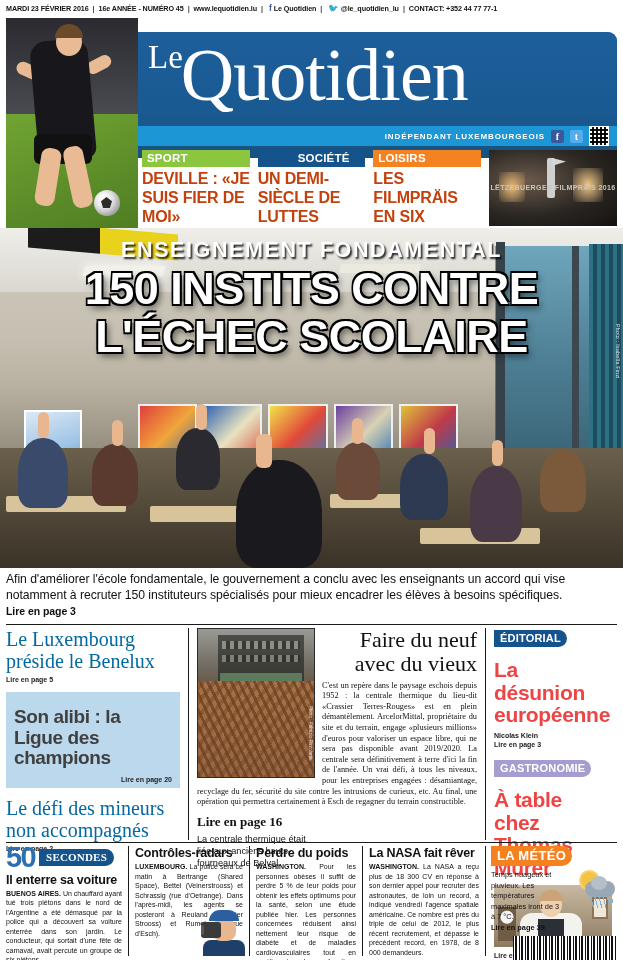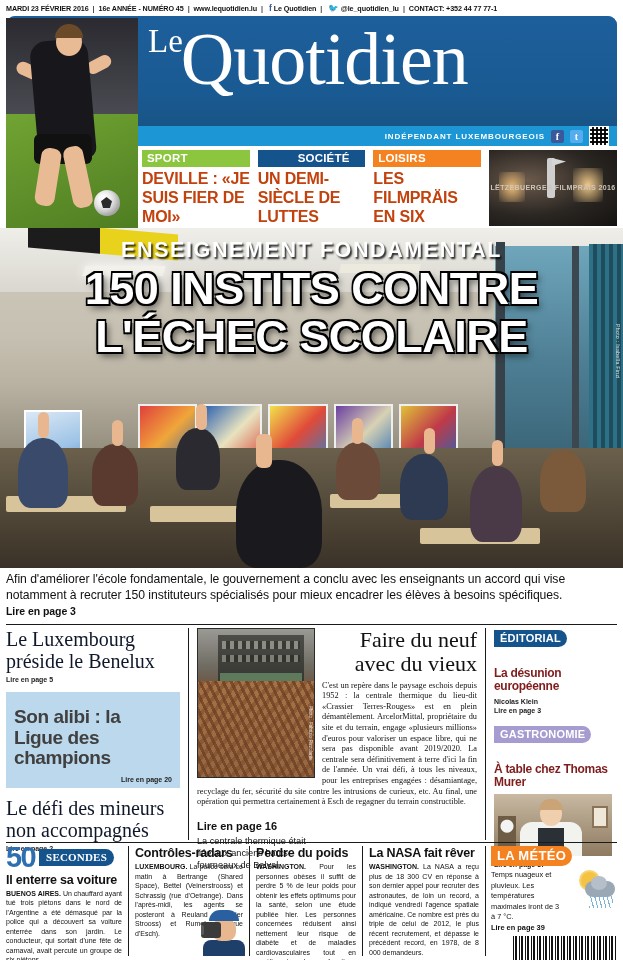--- a/index.html
+++ b/index.html
@@ -17,21 +17,21 @@
     padding: 0 6px; font-size: 7.2px; font-weight: bold;
     letter-spacing: -0.1px; color: #111; white-space: nowrap;
   }
   .topstrip .sep { padding: 0 4px; color:#444; font-weight:bold; }
   .topstrip .fb { color:#3b5998; font-weight:900; font-size:8.5px; padding:0 2px;}
   .topstrip .tw { color:#1da1f2; font-weight:900; font-size:8.5px; padding:0 2px;}
 
   
   .masthead {
     position: relative;
-    margin: 0 6px;
+    margin: 16px 6px;
     height: 126px;
     background: #3b82f6;
     border-radius: 9px 9px 0 0;
     overflow: visible;
   }
   .masthead-inner{
     position:absolute; inset:0; border-radius:9px 9px 0 0; overflow:hidden;
     background: linear-gradient(180deg,#1d5f9b 0%, #1a5a93 60%, #17527f 100%);
   }
   .logo {
@@ -187,21 +187,21 @@
   .lede .lire{font-weight:900;font-size:10.5px;margin-top:1px;}
   .rulefull{position:absolute;left:6px;right:6px;top:624px;height:1px;background:#1a1a1a;}
 
   
   .cols{position:absolute;left:6px;right:6px;top:628px;height:212px;display:flex;}
   .colL{width:182px;padding-right:8px;}
   .vrule{width:1px;background:#1a1a1a;}
   .colM{width:296px;padding:0 8px;}
   .colR{width:126px;padding-left:8px;}
 
-  .serifH{font-family:"Liberation Serif",serif;font-size:20px;line-height:1.1;color:#0f172a;}
+  .serifH{font-family:"Liberation Serif",serif;font-size:20px;line-height:1.1;color:#0369a1;}
   .lirep{font-size:7px;font-weight:bold;color:#222;margin-top:4px;}
   .alibi{background:#bcd8ec;padding:7px 8px 5px 8px;margin-top:9px;}
   .alibi .t{font-size:19px;font-weight:700;line-height:1.08;color:#404040;letter-spacing:-0.4px;margin-top:8px;}
   .alibi .lirep{text-align:right;margin-top:7px;}
 
   .mphoto{width:118px;height:150px;float:left;margin-right:7px;position:relative;overflow:hidden;
     border:1px solid #2b2b2b;
     background:linear-gradient(180deg,#9a9a95 0%,#6e6a60 26%,#6b4a33 45%,#7a5434 70%,#5f4028 100%);}
   .mphoto .bld{position:absolute;left:20px;top:6px;width:86px;height:52px;
     background:linear-gradient(180deg,#4c4c48,#34342f);}
@@ -215,27 +215,27 @@
       repeating-linear-gradient(64deg, rgba(120,70,40,.85) 0 3px, rgba(180,120,70,.5) 3px 7px),
       repeating-linear-gradient(-52deg, rgba(90,55,30,.7) 0 4px, rgba(200,150,100,.35) 4px 9px),
       linear-gradient(180deg,#7a5434,#4a3222);}
   .mphoto .vcred{position:absolute;right:1px;bottom:16px;writing-mode:vertical-rl;
     color:#f0f0f0;font-size:4.6px;opacity:.85;}
   .mcap{font-size:9.2px;line-height:1.3;color:#111;clear:none;}
   .mserif{font-family:"Liberation Serif",serif;font-size:22px;line-height:1.08;
     text-align:right;color:#111;}
   .mbody{font-family:"Liberation Serif",serif;font-size:8.3px;line-height:1.28;
     text-align:justify;color:#111;margin-top:5px;}
-  .mlire{font-size:11px;font-weight:900;color:#111;margin-top:12px;}
+  .mlire{font-size:13px;font-weight:900;color:#111;margin-top:6px;font-family:Liberation Serif, serif;}
 
   .rbadge{color:#fff;font-size:11px;font-weight:900;padding:2px 6px 3px;
      border-radius:0 9px 9px 0; display:inline-block; letter-spacing:.2px;}
   .rbadge.edito{background:#15538c;}
   .rbadge.gastro{background:#a79cd0;}
-  .rH{font-size:12px;font-weight:900;line-height:1.08;color:#7f1d1d;margin-top:20px;letter-spacing:-0.3px;}
+  .rH{font-size:21px;font-weight:900;line-height:1.08;color:#ef4444;margin-top:12px;letter-spacing:-0.3px;}
   .rmeta{font-size:7px;font-weight:bold;color:#222;line-height:1.35;margin-top:4px;}
   .chefphoto{width:100%;height:62px;margin-top:5px;position:relative;overflow:hidden;
      background:linear-gradient(180deg,#c9b9a2,#8d7a61);}
   .chefphoto .c_head{position:absolute;left:46px;top:8px;width:22px;height:24px;
      background:#f0cfae;border-radius:50%;}
   .chefphoto .c_hair{position:absolute;left:45px;top:5px;width:24px;height:11px;
      background:#caa476;border-radius:12px 12px 0 0;}
   .chefphoto .c_body{position:absolute;left:26px;top:28px;width:62px;height:36px;
      background:#f2f2ef;border-radius:12px 12px 0 0;}
   .chefphoto .c_apron{position:absolute;left:44px;top:34px;width:26px;height:30px;

